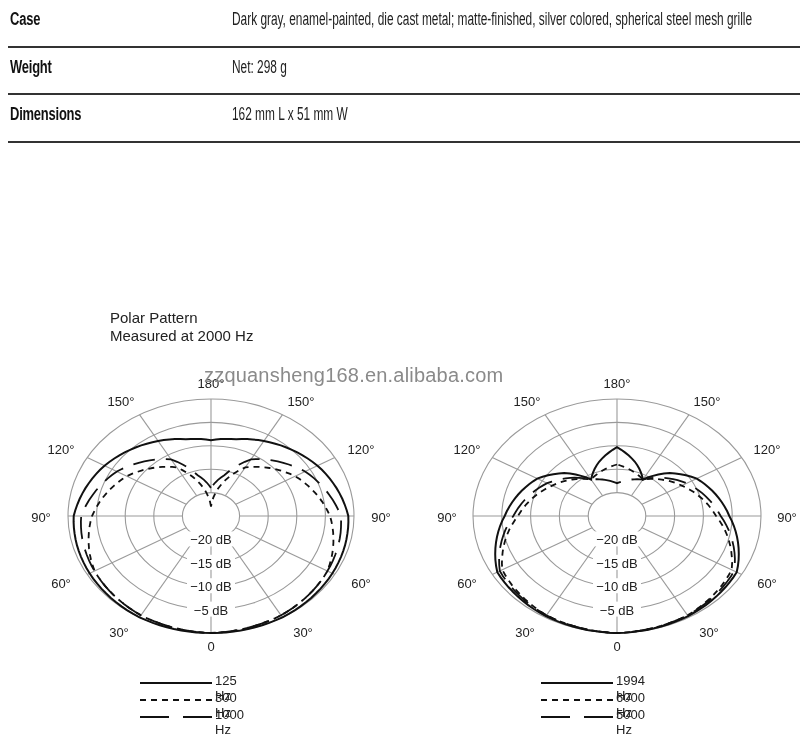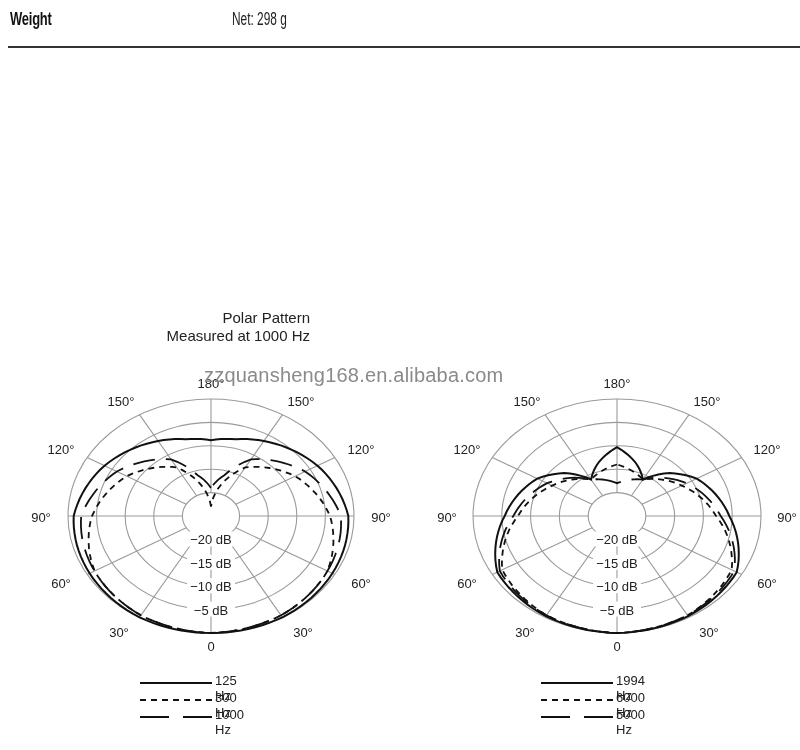--- a/index.html
+++ b/index.html
@@ -4,42 +4,50 @@
 <style>
   html, body { margin:0; padding:0; background:#ffffff; }
   body { width:800px; height:750px; position:relative; overflow:hidden;
          font-family:"Liberation Sans", sans-serif; color:#1a1a1a; }
   .spec-table { position:absolute; left:8px; top:0; width:792px; }
   .spec-row { position:relative; height:47.5px; border-bottom:2.5px solid #333; box-sizing:border-box; }
   .spec-row .label { position:absolute; left:2px; top:9px; font-family:"Liberation Sans Narrow","Liberation Sans", sans-serif;
          font-weight:bold; font-size:18px; transform:scaleX(0.72); transform-origin:left center; letter-spacing:-0.3px; color:#111; }
   .spec-row .value { position:absolute; left:224px; top:9px; font-size:18px; transform:scaleX(0.66);
          transform-origin:left center; white-space:nowrap; color:#222; }
-  .chart-title { position:absolute; left:110px; top:309px; width:200px; text-align:right;
+  .chart-title { position:absolute; left:110px; top:309px; width:200px; text-align:left;
          font-size:15px; line-height:18px; color:#222; }
   .watermark { position:absolute; left:204px; top:364px; font-size:20px; color:#8a8a8a; letter-spacing:0.2px; }
   svg.polar { position:absolute; top:0; left:0; }
   .legend { position:absolute; font-size:13px; color:#222; }
   .legend-row { position:relative; height:17px; }
   .legend-row svg { position:absolute; left:0; top:7px; }
   .legend-row span { position:absolute; left:75px; top:-1px; }
 </style>
 </head>
 <body>
 
 <div class="spec-table">
   <div class="spec-row">
+    <span class="label">Case</span>
+    <span class="value">Dark gray, enamel-painted, die cast metal; matte-finished, silver colored, spherical steel mesh grille</span>
+  </div>
+  <div class="spec-row">
     <span class="label">Weight</span>
     <span class="value">Net: 298 g</span>
+  </div>
+  <div class="spec-row">
+    <span class="label">Dimensions</span>
+    <span class="value">162 mm L x 51 mm W</span>
   </div>
 </div>
 
 <div class="chart-title">
   <div>Polar Pattern</div>
-  <div>Measured at 1000 Hz</div>
+  <div>Measured at 2000 Hz</div>
 </div>
 
 <svg class="polar" width="800" height="750">
   <g id="polar-left">
       <ellipse cx="211" cy="516" rx="28.6" ry="23.4" fill="none" stroke="#9a9a9a" stroke-width="1.1"></ellipse>
       <ellipse cx="211" cy="516" rx="57.2" ry="46.8" fill="none" stroke="#9a9a9a" stroke-width="1.1"></ellipse>
       <ellipse cx="211" cy="516" rx="85.8" ry="70.2" fill="none" stroke="#9a9a9a" stroke-width="1.1"></ellipse>
       <ellipse cx="211" cy="516" rx="114.4" ry="93.6" fill="none" stroke="#9a9a9a" stroke-width="1.1"></ellipse>
       <ellipse cx="211" cy="516" rx="143" ry="117" fill="none" stroke="#9a9a9a" stroke-width="1.1"></ellipse>
       <line x1="211" y1="539.4" x2="211" y2="633" stroke="#9a9a9a" stroke-width="1.1"></line>

